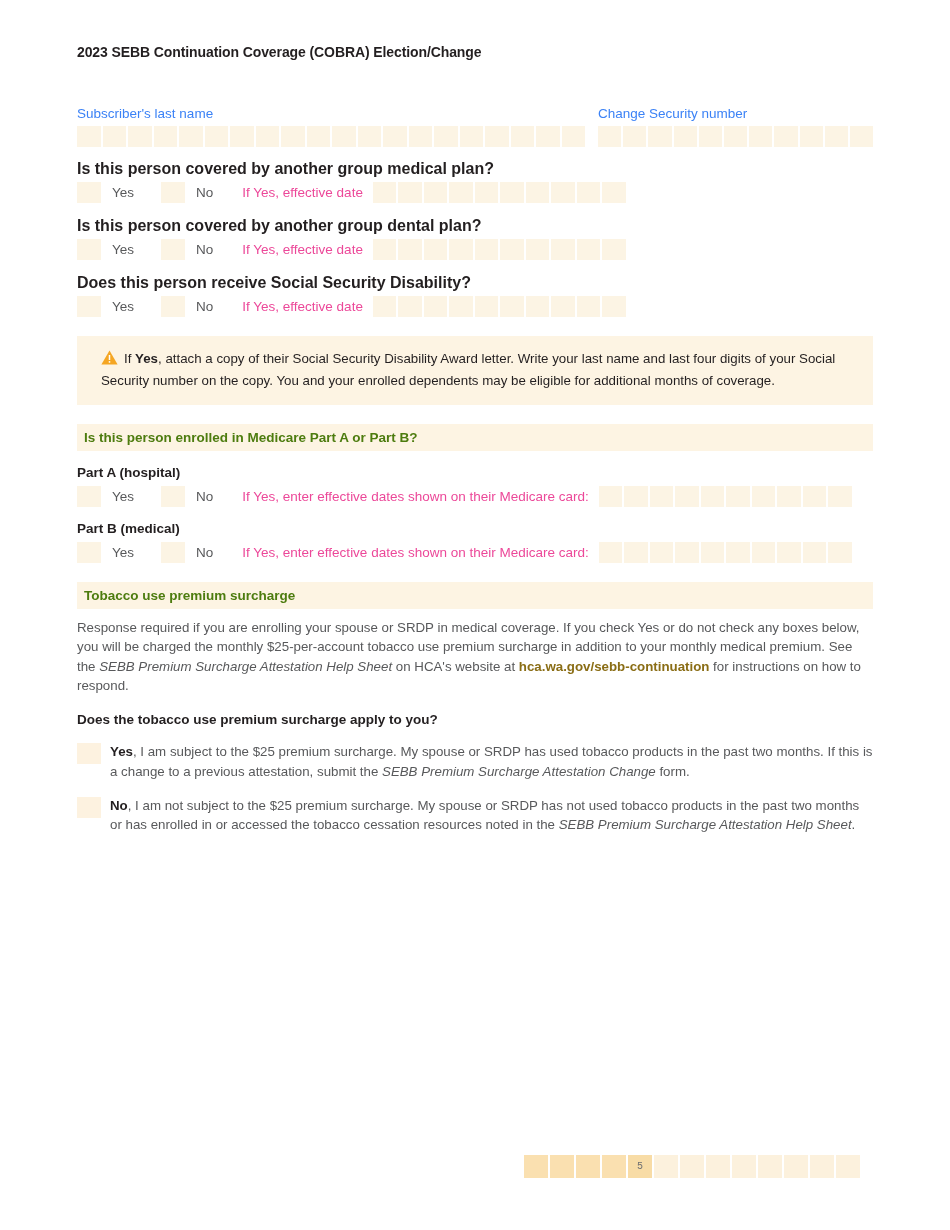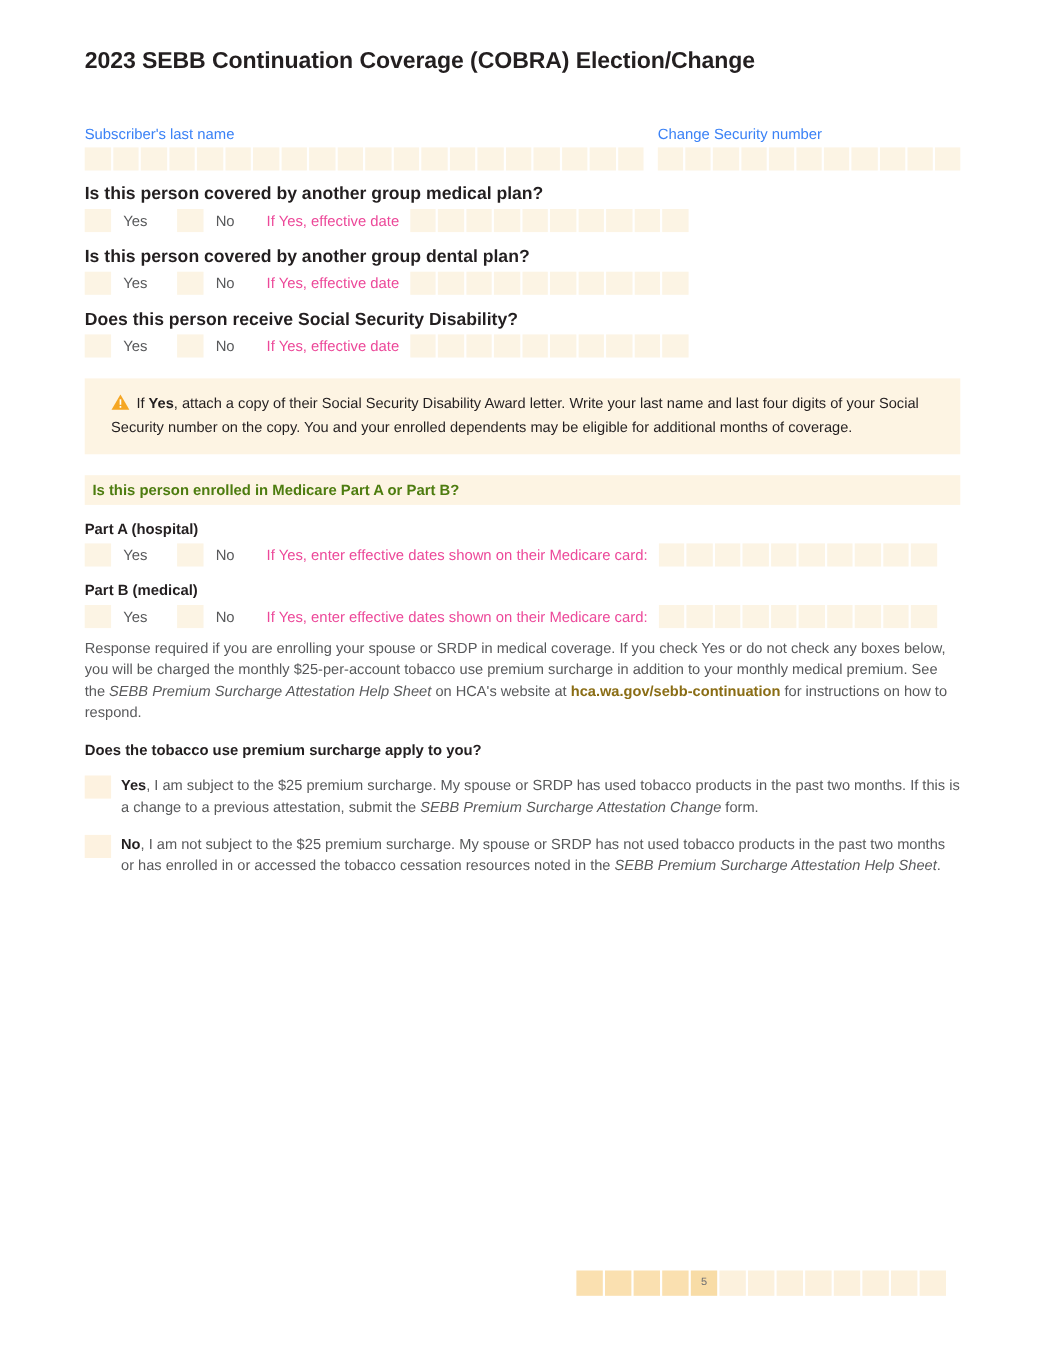--- a/index.html
+++ b/index.html
@@ -16,21 +16,21 @@
 
   .page {
     position: absolute;
     left: 77px;
     top: 44px;
     width: 796px;
   }
 
   
   .form-title {
-    font-size: 21px;
+    font-size: 14px;
     font-weight: bold;
     letter-spacing: -0.1px;
     color: #231f20;
     margin-bottom: 10px;
   }
 
   
   .field-label {
     font-size: 13.5px;
     color: #3b82f6;
@@ -364,20 +364,21 @@
           <div class="cell"></div>
           <div class="cell"></div>
           <div class="cell"></div>
           <div class="cell"></div>
           <div class="cell"></div>
           <div class="cell"></div>
         </div>
       </div>
     </div>
 
+  <div class="band">Tobacco use premium surcharge</div>
 
   <div class="body-text">
     <span>Response required if you are enrolling your spouse or SRDP in medical coverage. If you check Yes or do not check any boxes below, you will be charged the monthly $25-per-account tobacco use premium surcharge in addition to your monthly medical premium. See the </span><i>SEBB Premium Surcharge Attestation Help Sheet</i><span> on HCA's website at </span><a class="link" href="#">hca.wa.gov/sebb-continuation</a><span> for instructions on how to respond.</span>
   </div>
 
   <div class="q-label-tight">Does the tobacco use premium surcharge apply to you?</div>
 
   <div class="attest">
     <div class="chk-lg"></div>
     <div class="atext">

